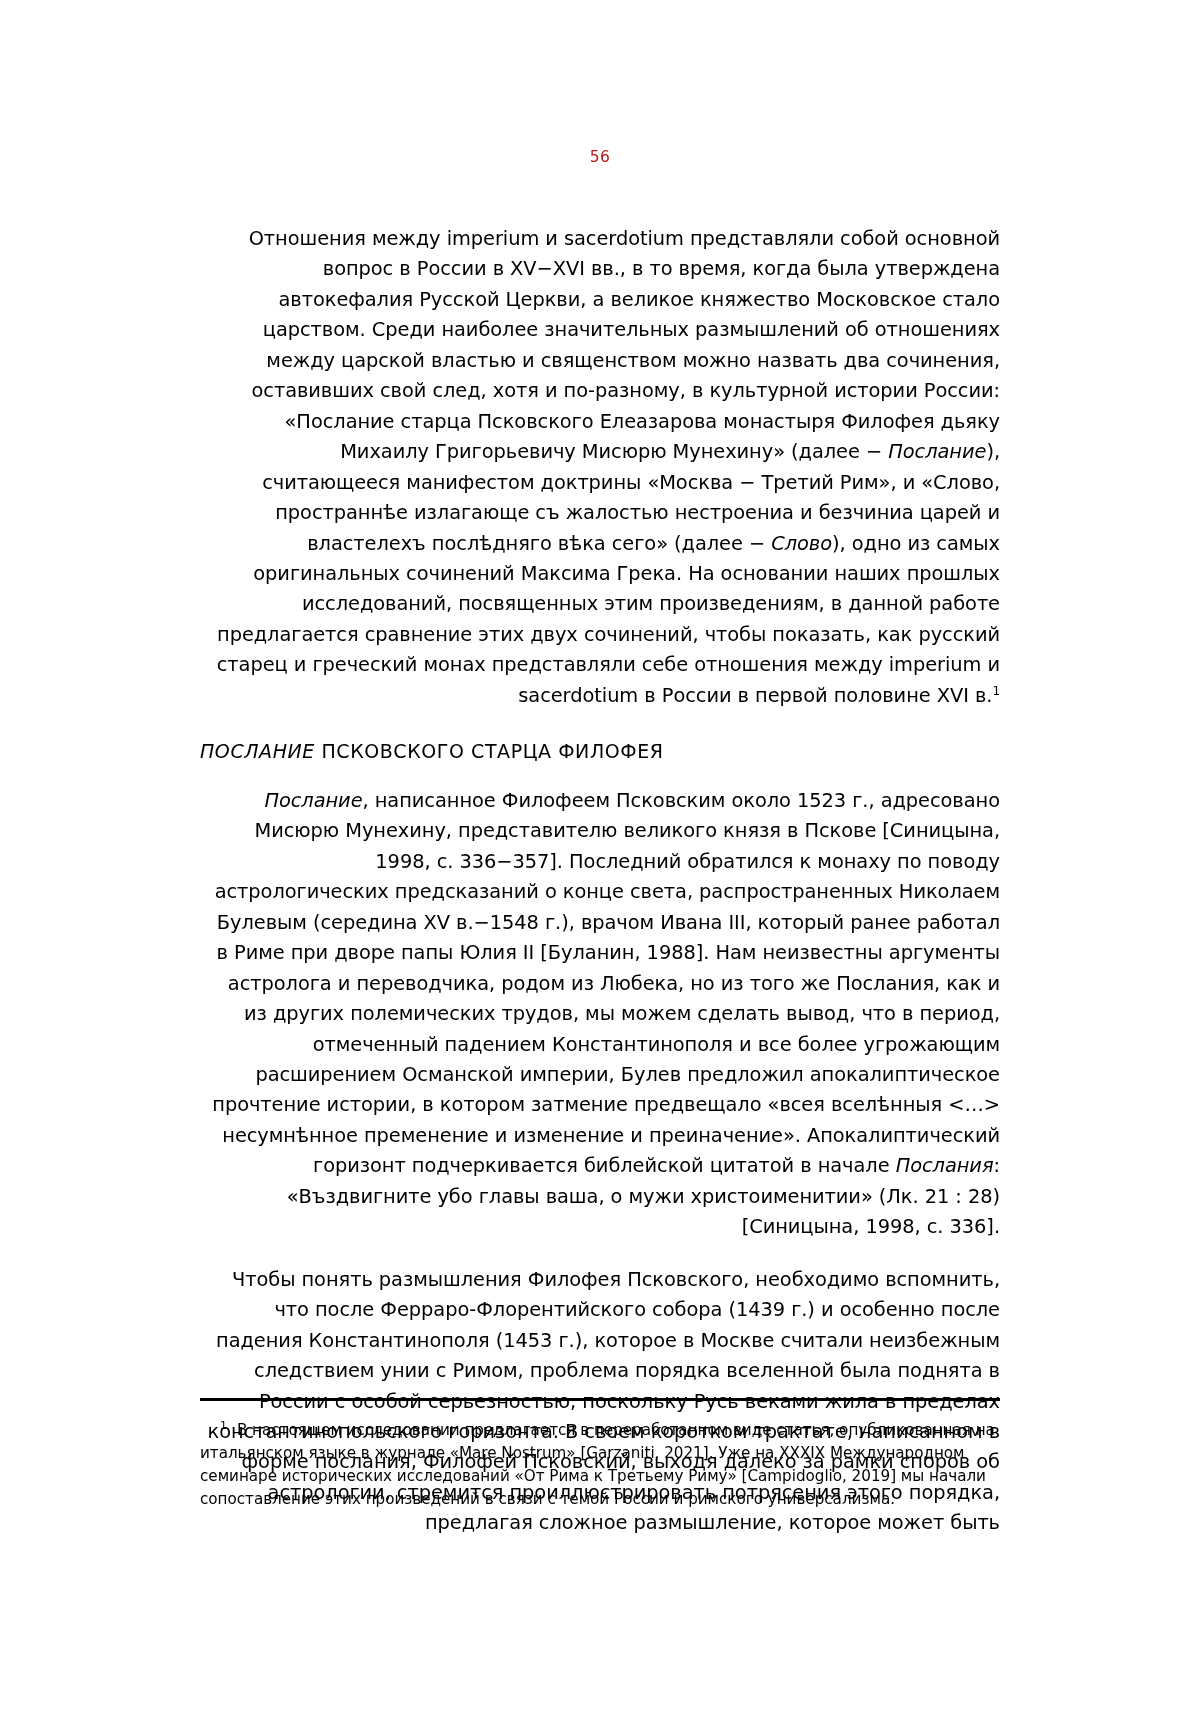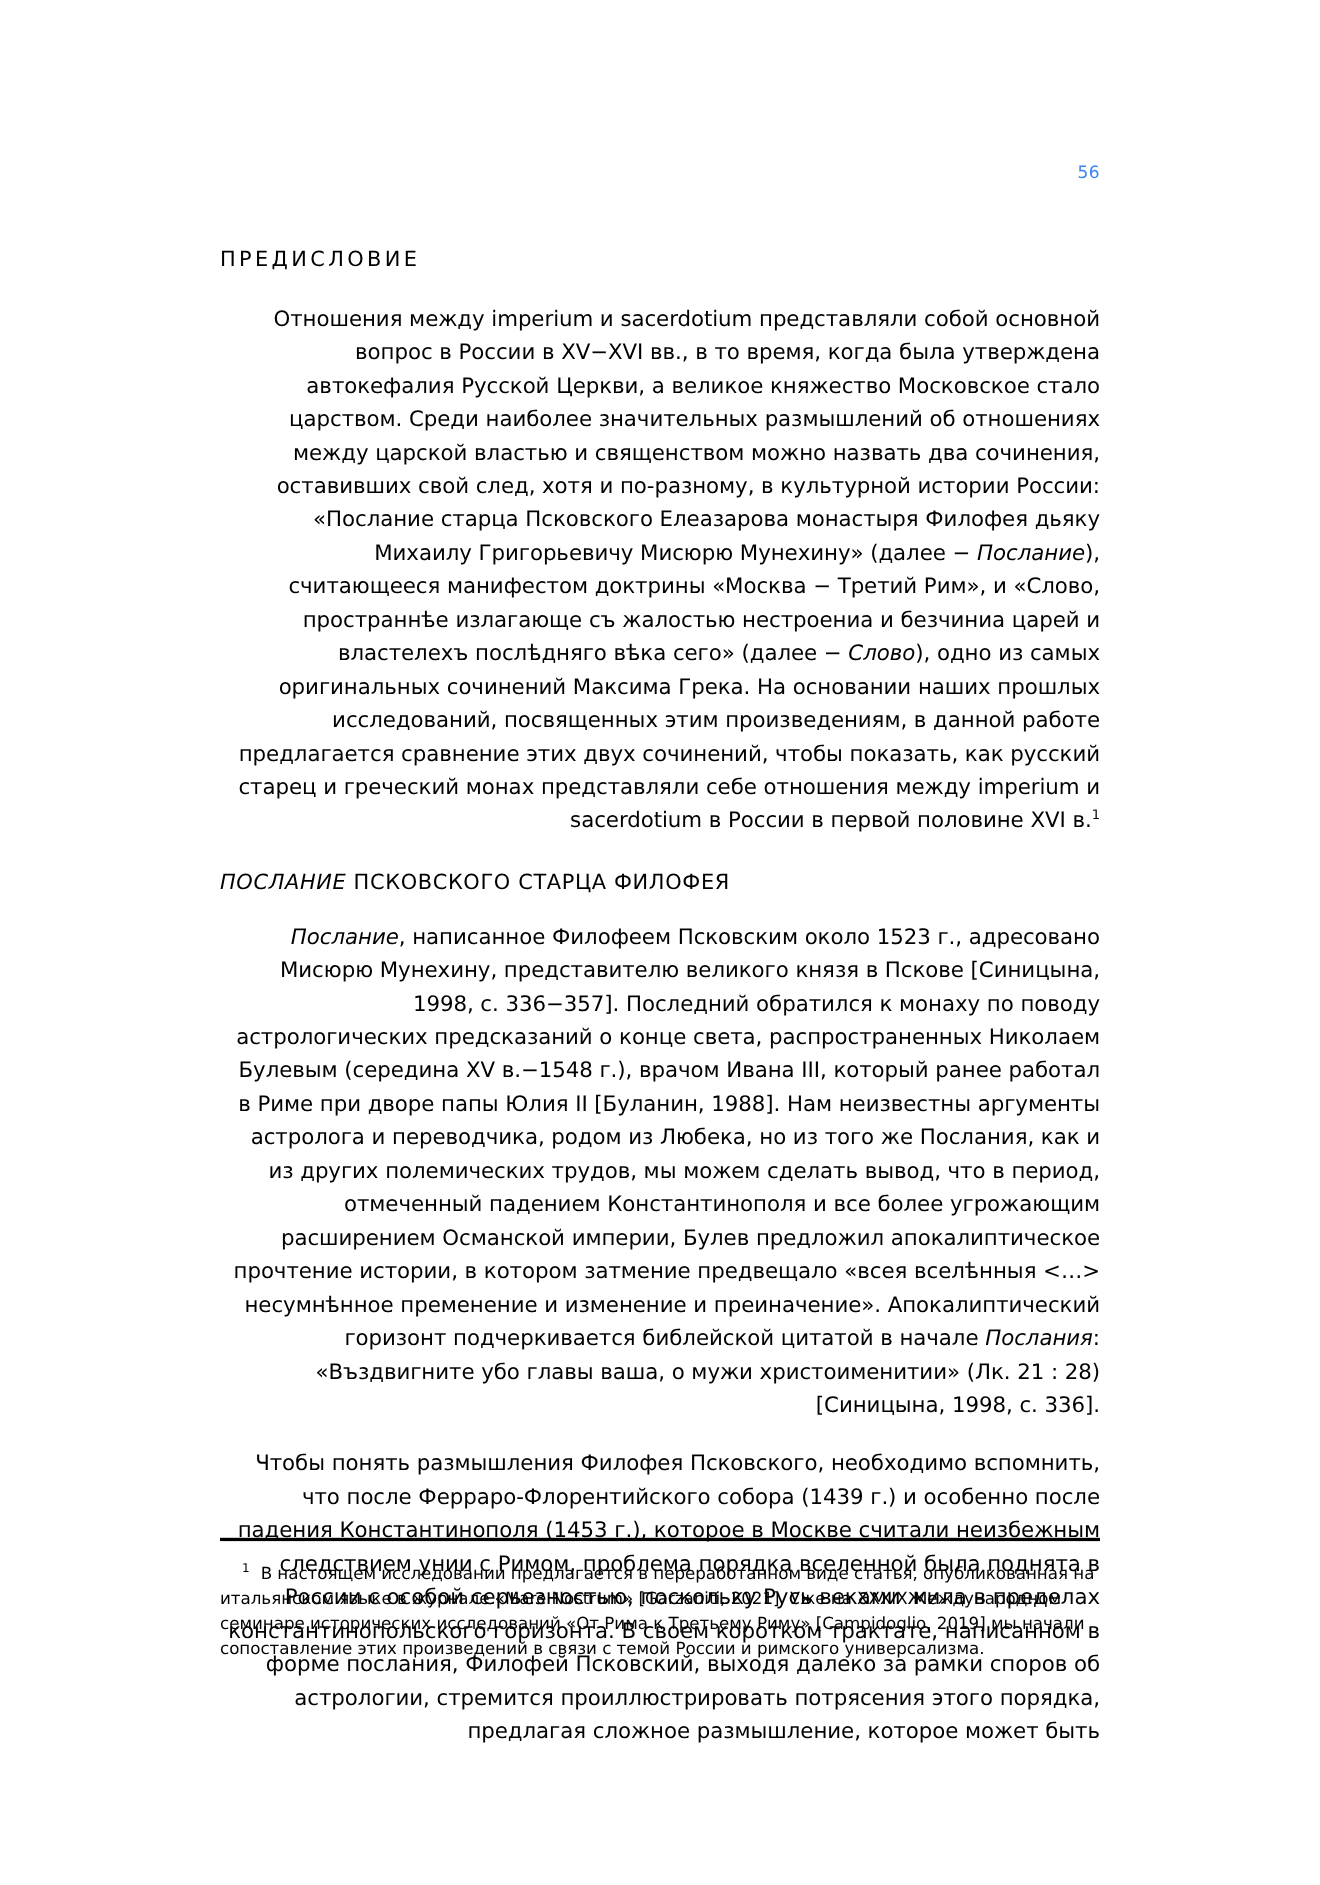--- a/index.html
+++ b/index.html
@@ -26,24 +26,24 @@
     position: absolute;
     left: 200px;
     top: 148px;
     width: 800px;
   }
 
   
   .runhead {
     display: flex;
     align-items: baseline;
-    justify-content: flex-end;
+    justify-content: center;
     font-size: 15.5px;
     letter-spacing: 0.12em;
-    color: #3b82f6;
+    color: #b91c1c;
     margin-bottom: 58px;
   }
   .runhead .folio {
     font-size: 15.5px;
     letter-spacing: 0.02em;
   }
   .runhead .journal {
     font-size: 15px;
     letter-spacing: 0.20em;
     white-space: pre;
@@ -117,21 +117,20 @@
 <body>
 
 <div class="page">
 
   <div class="content">
 
     <div class="runhead">
       <span class="folio">56</span>
     </div>
 
-    <h2 class="section-title">ПРЕДИСЛОВИЕ</h2>
 
     <p class="body"><span>Отношения между imperium и sacerdotium представляли собой основной вопрос в России в XV−XVI вв., в то время, когда была утверждена автокефалия Русской Церкви, а великое княжество Московское стало царством. Среди наиболее значительных размышлений об отношениях между царской властью и священством можно назвать два сочинения, оставивших свой след, хотя и по-разному, в культурной истории России: «Послание старца Псковского Елеазарова монастыря Филофея дьяку Михаилу Григорьевичу Мисюрю Мунехину» (далее − </span><span class="ital">Послание</span><span>), считающееся манифестом доктрины «Москва − Третий Рим», и «Слово, пространнѣе излагающе съ жалостью нестроениа и безчиниа царей и властелехъ послѣдняго вѣка сего» (далее − </span><span class="ital">Слово</span><span>), одно из самых оригинальных сочинений Максима Грека. На основании наших прошлых исследований, посвященных этим произведениям, в данной работе предлагается сравнение этих двух сочинений, чтобы показать, как русский старец и греческий монах представляли себе отношения между imperium и sacerdotium в России в первой половине XVI в.</span><sup class="fn">1</sup></p>
 
     <h3 class="sub-title"><span class="ital">ПОСЛАНИЕ</span><span> ПСКОВСКОГО СТАРЦА ФИЛОФЕЯ</span></h3>
 
     <p class="body"><span class="ital">Послание</span><span>, написанное Филофеем Псковским около 1523 г., адресовано Мисюрю Мунехину, представителю великого князя в Пскове [Синицына, 1998, с. 336−357]. Последний обратился к монаху по поводу астрологических предсказаний о конце света, распространенных Николаем Булевым (середина XV в.−1548 г.), врачом Ивана III, который ранее работал в Риме при дворе папы Юлия II [Буланин, 1988]. Нам неизвестны аргументы астролога и переводчика, родом из Любека, но из того же Послания, как и из других полемических трудов, мы можем сделать вывод, что в период, отмеченный падением Константинополя и все более угрожающим расширением Османской империи, Булев предложил апокалиптическое прочтение истории, в котором затмение предвещало «всея вселѣнныя &lt;…&gt; несумнѣнное пременение и изменение и преиначение». Апокалиптический горизонт подчеркивается библейской цитатой в начале </span><span class="ital">Послания</span><span>: «Въздвигните убо главы ваша, о мужи христоименитии» (Лк. 21 : 28) [Синицына, 1998, с. 336].</span></p>
 
     <p class="body">Чтобы понять размышления Филофея Псковского, необходимо вспомнить, что после Ферраро-Флорентийского собора (1439 г.) и особенно после падения Константинополя (1453 г.), которое в Москве считали неизбежным следствием унии с Римом, проблема порядка вселенной была поднята в России с особой серьезностью, поскольку Русь веками жила в пределах константинопольского горизонта. В своем коротком трактате, написанном в форме послания, Филофей Псковский, выходя далеко за рамки споров об астрологии, стремится проиллюстрировать потрясения этого порядка, предлагая сложное размышление, которое может быть</p>
 
   </div>

